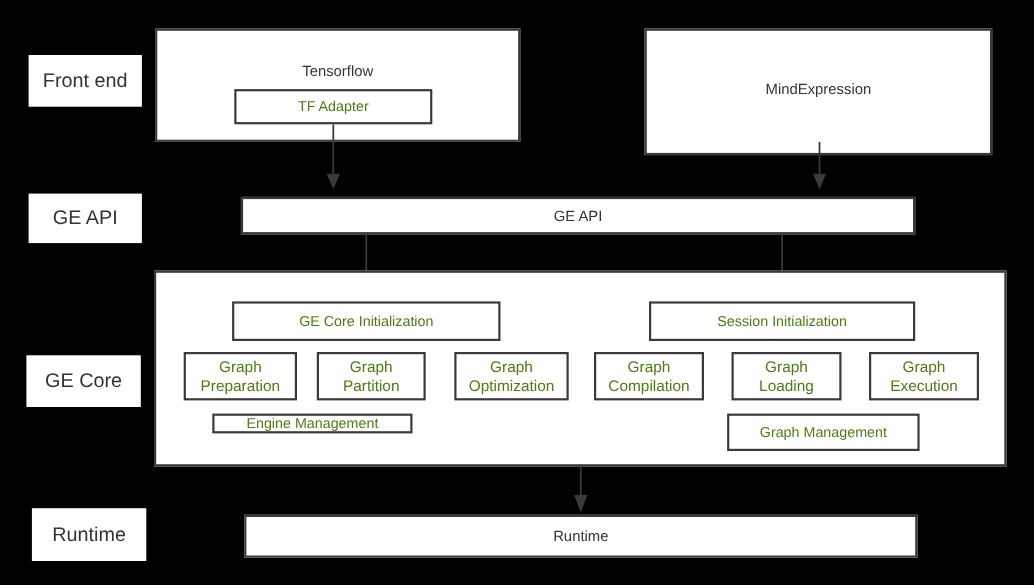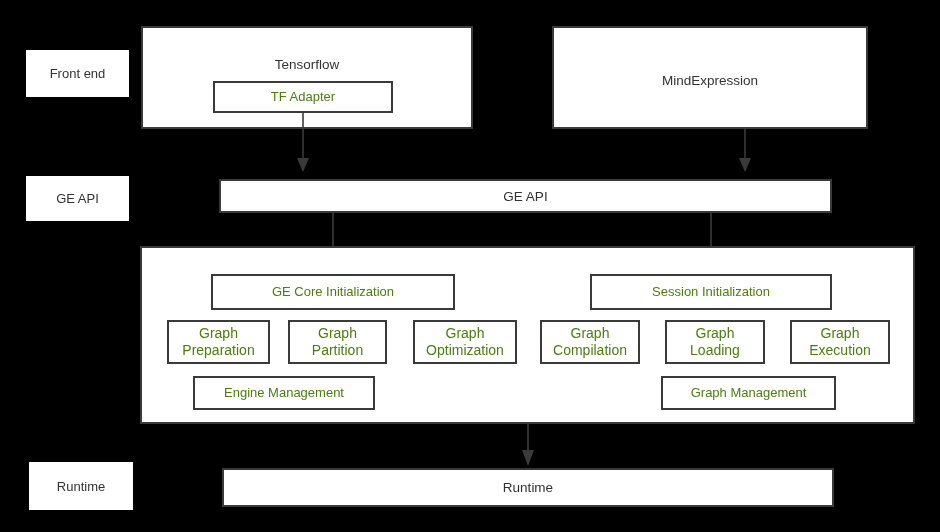--- a/index.html
+++ b/index.html
@@ -33,21 +33,21 @@
   .label-box {
     position: absolute;
     background: #ffffff;
     border: none;
     box-sizing: border-box;
     display: flex;
     align-items: center;
     justify-content: center;
     text-align: center;
     color: #333333;
-    font-size: 13px;
+    font-size: 18px;
   }
   .container-box {
     position: absolute;
     background: #ffffff;
     border: 2px solid #3a3a3a;
     box-sizing: border-box;
   }
   .container-title {
     position: absolute;
     left: 0;
@@ -84,32 +84,35 @@
 <body>
 
 <div id="canvas">
 
   <div class="label-box" style="left:26px; top:50px; width:103px; height:47px;">
     <span>Front end</span>
   </div>
   <div class="label-box" style="left:26px; top:176px; width:103px; height:45px;">
     <span>GE API</span>
   </div>
+  <div class="label-box" style="left:24px; top:323px; width:104px; height:47px;">
+    <span>GE Core</span>
+  </div>
   <div class="label-box" style="left:29px; top:462px; width:104px; height:48px;">
     <span>Runtime</span>
   </div>
 
   <div class="container-box" style="left:141px; top:26px; width:332px; height:103px;padding-left:35px;">
     <div class="container-title" style="top:29px;">Tensorflow</div>
   </div>
   <div class="box" style="left:213px; top:81px; width:180px; height:32px;">
     <span>TF Adapter</span>
   </div>
 
-  <div class="container-box" style="left:552px; top:26px; width:316px; height:103px;">
+  <div class="container-box" style="left:586px; top:26px; width:316px; height:115px;">
     <div class="container-title" style="top:45px;">MindExpression</div>
   </div>
 
   <svg class="arrow" style="left:0; top:0; width:940px; height:532px;">
     <line x1="303" y1="113" x2="303" y2="160"></line>
     <polygon points="297,158 309,158 303,172"></polygon>
   </svg>
 
   <svg class="arrow" style="left:0; top:0; width:940px; height:532px;">
     <line x1="745" y1="129" x2="745" y2="160"></line>
@@ -157,21 +160,21 @@
   </div>
   <div class="box two-line" style="left:665px; top:320px; width:100px; height:44px;">
     <span>Graph
 Loading</span>
   </div>
   <div class="box two-line" style="left:790px; top:320px; width:100px; height:44px;">
     <span>Graph
 Execution</span>
   </div>
 
-  <div class="box" style="left:193px; top:376px; width:182px; height:34px;">
+  <div class="box" style="left:193px; top:376px; width:182px; height:18px;">
     <span>Engine Management</span>
   </div>
   <div class="box" style="left:661px; top:376px; width:175px; height:34px;">
     <span>Graph Management</span>
   </div>
 
   <svg class="arrow" style="left:0; top:0; width:940px; height:532px;">
     <line x1="528" y1="424" x2="528" y2="452"></line>
     <polygon points="522,450 534,450 528,466"></polygon>
   </svg>

